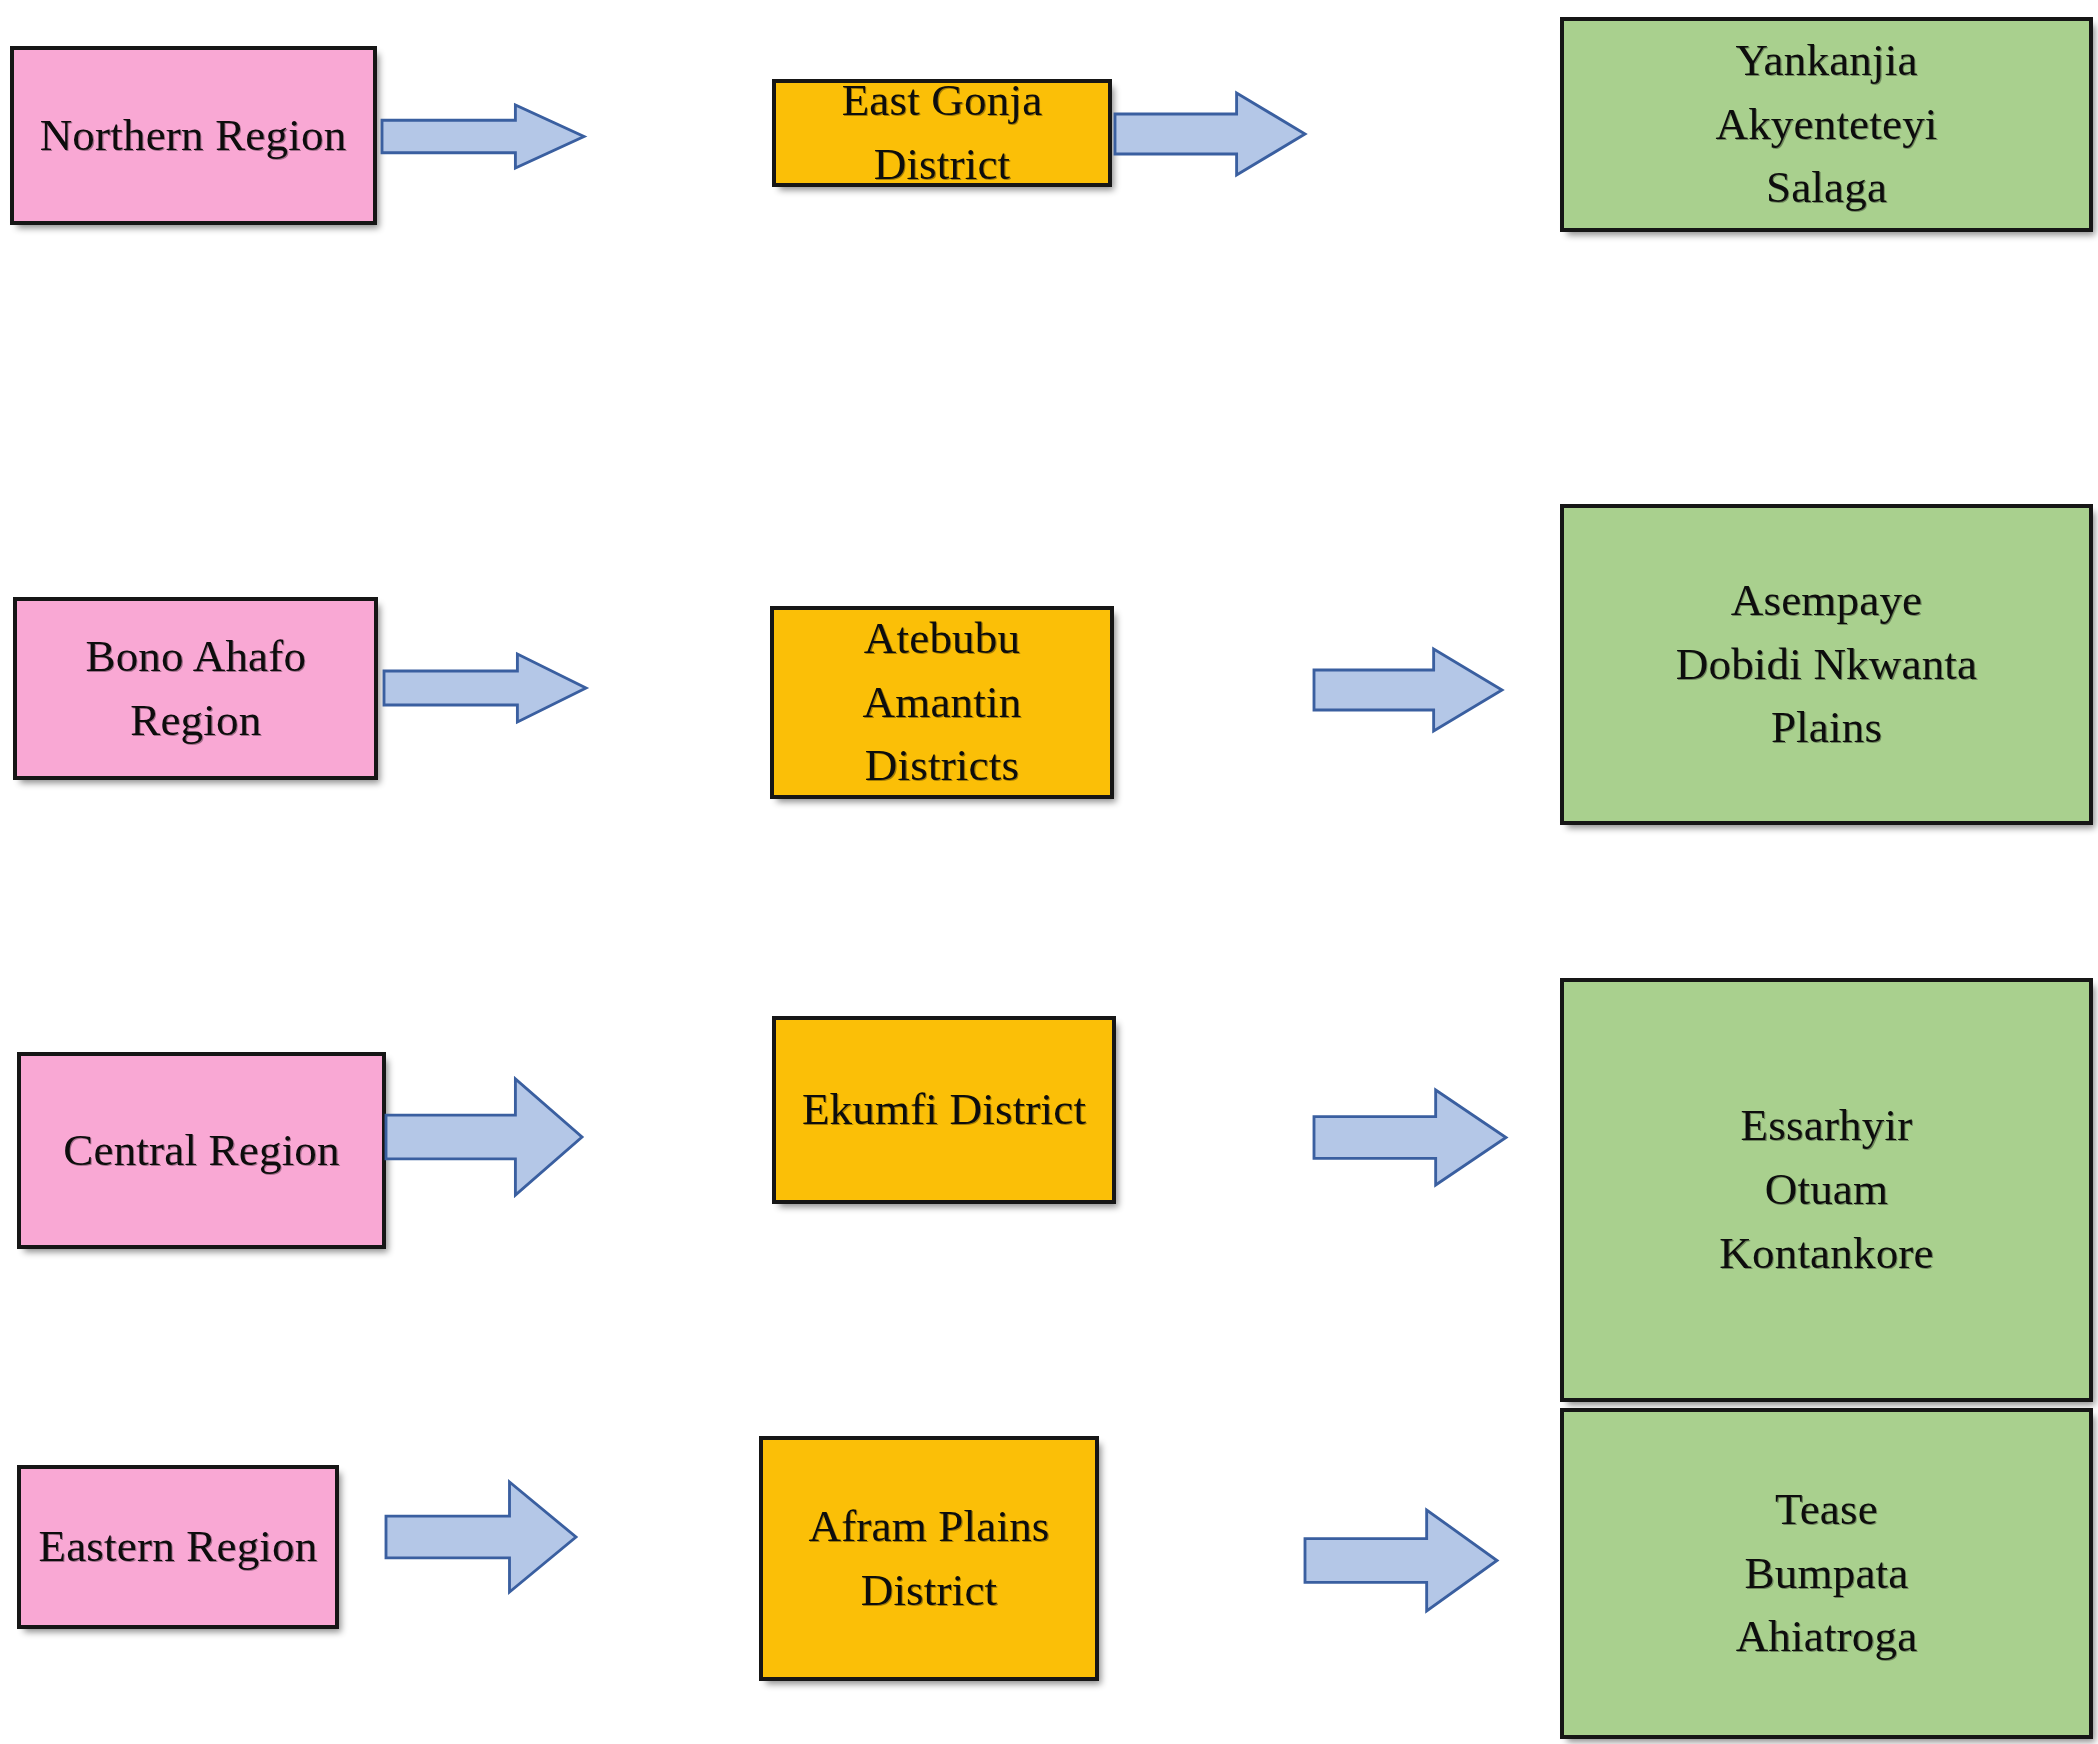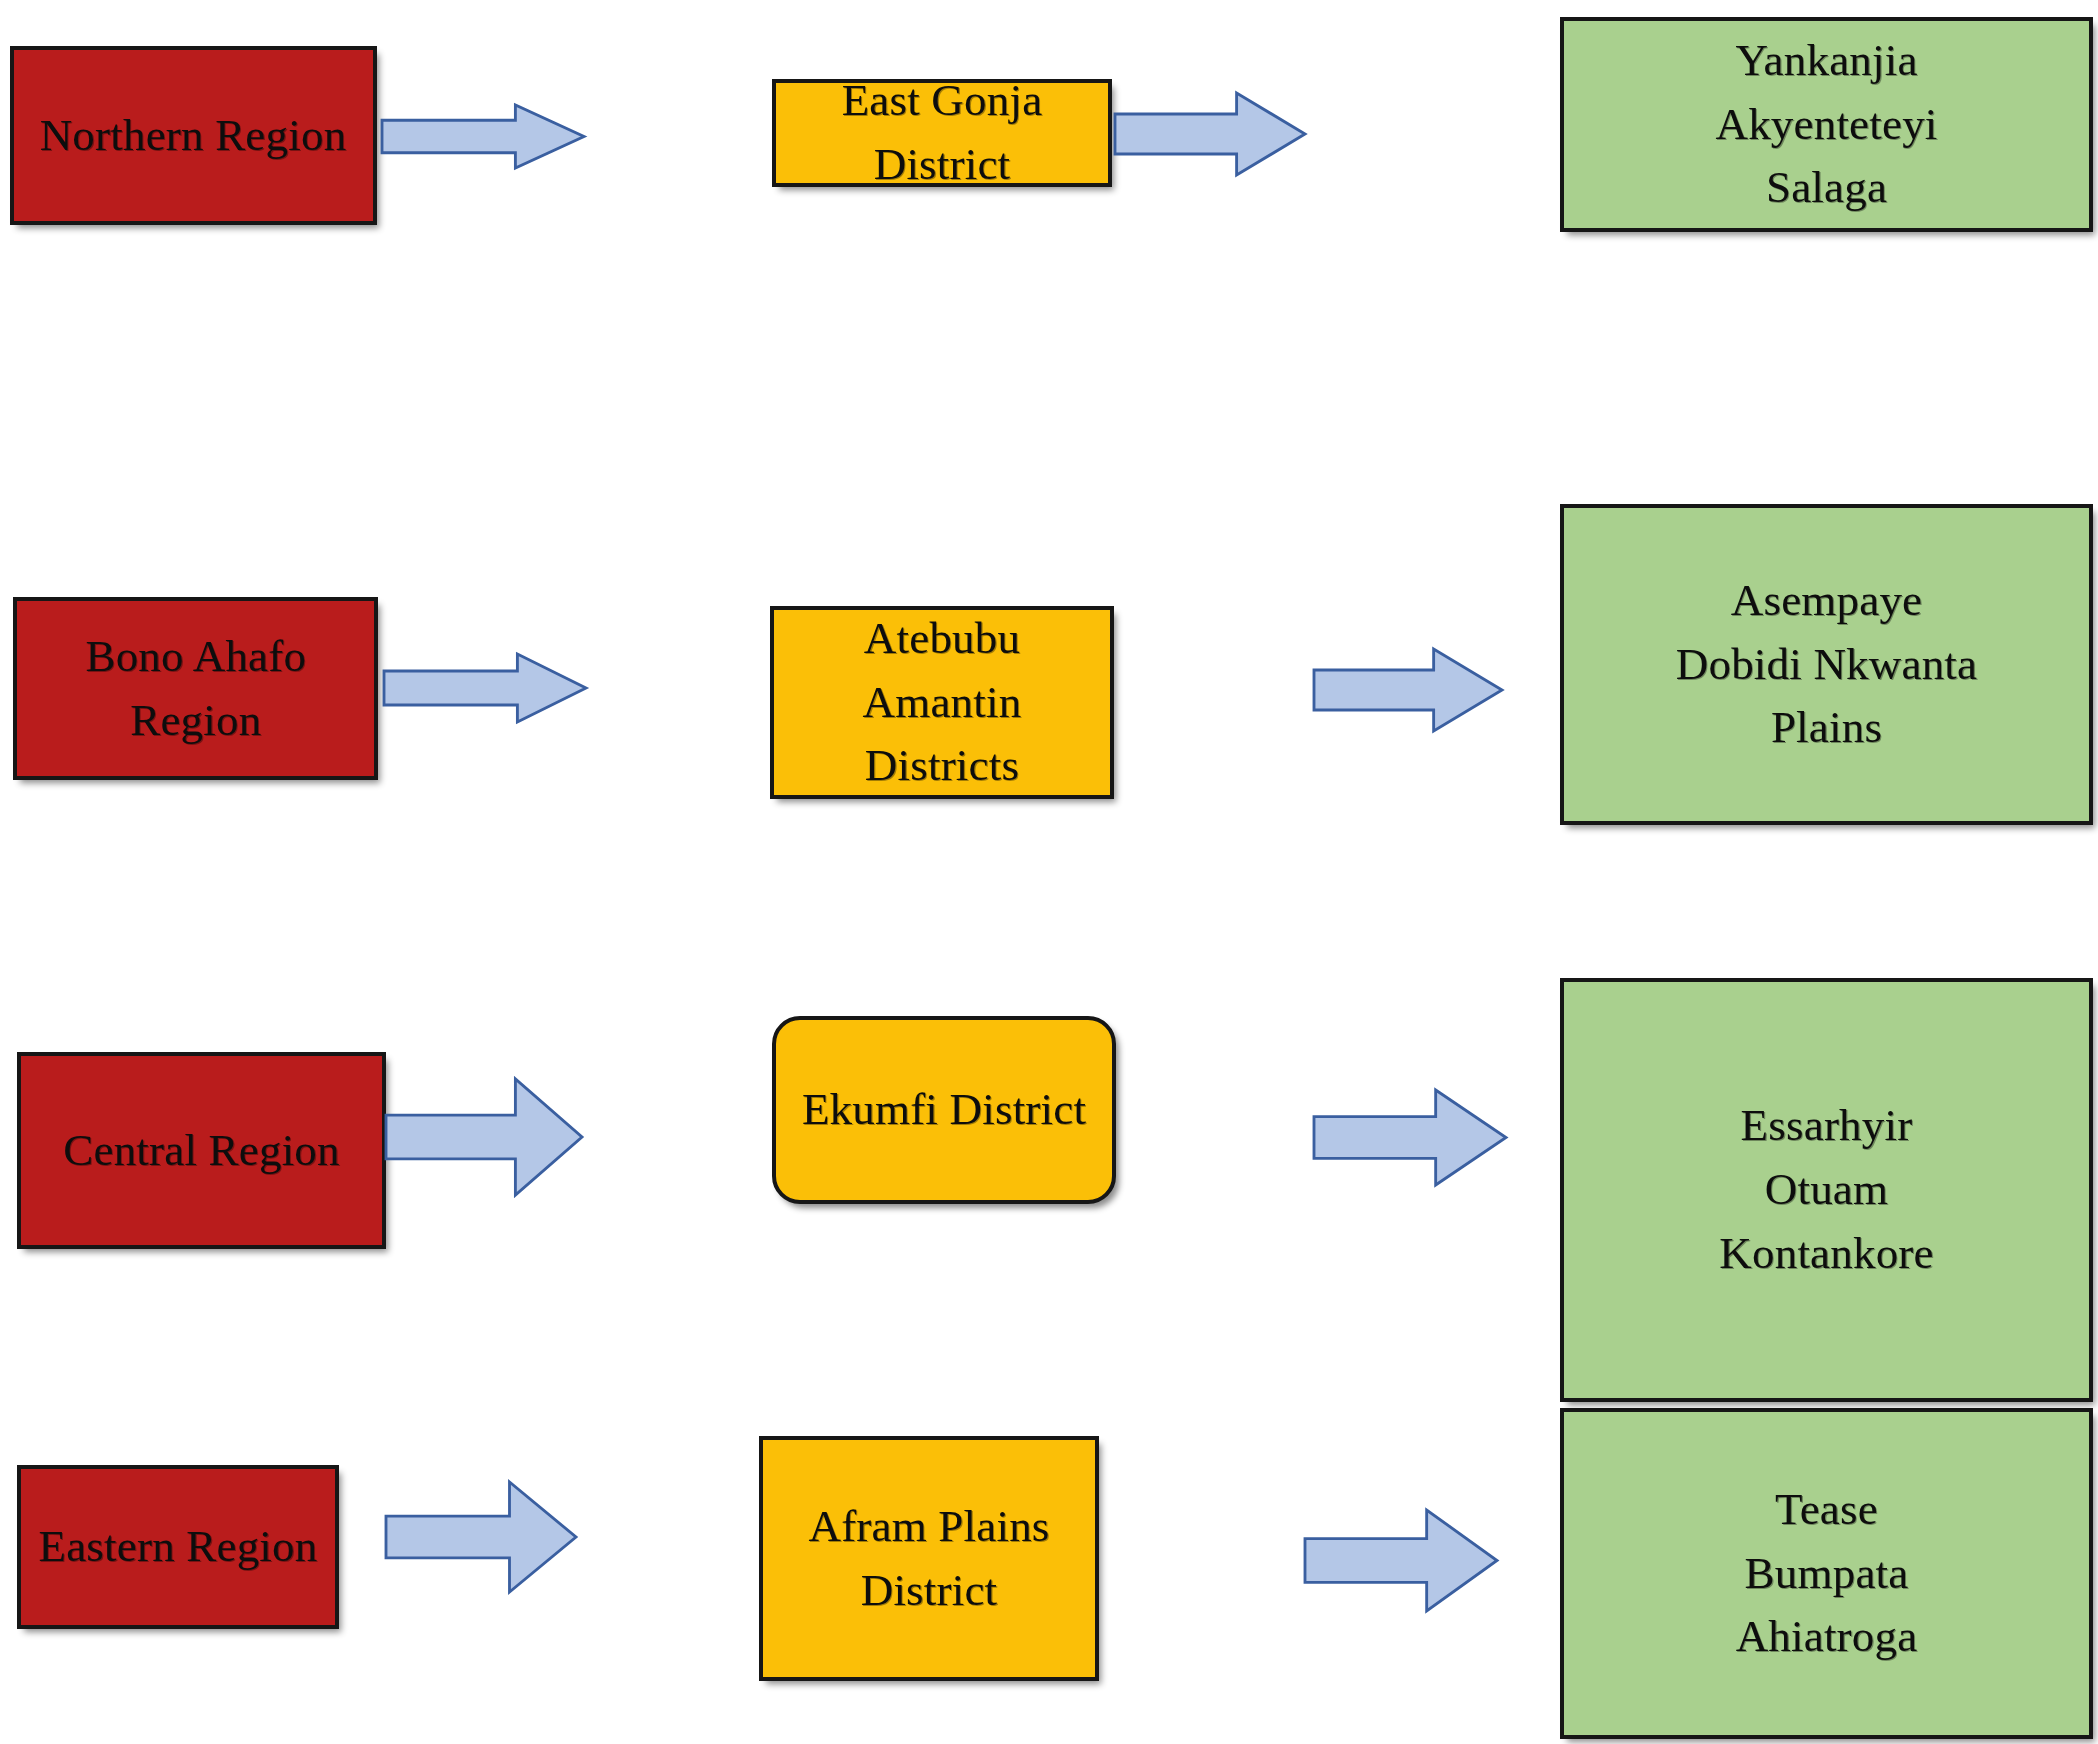--- a/index.html
+++ b/index.html
@@ -32,21 +32,21 @@
     box-shadow: 4.8px 5.7px 6.7px -1.9px rgba(0,0,0,0.45);
   }
   .box .label {
     display: block;
     width: 100%;
     padding: 0 9.5px;
     text-shadow: 1.1px 1.1px 0 rgba(0,0,0,0.35);
   }
   .box .label .ln { display: block; }
 
-  .box.region   { background: #b91c1c; font-size: 45px; }
+  .box.region   { background: #f9a8d4; font-size: 45px; }
   .box.district { background: #FBBF07; font-size: 45px; }
   .box.comm     { background: #A9D08E; font-size: 45px; }
 
   
   .arrow {
     position: absolute;
     pointer-events: auto;
   }
   .arrow svg { display: block; width: 100%; height: 100%; overflow: visible; }
   .arrow .abody { fill: #B4C7E7; stroke: #3A5FA0; stroke-width: 3; stroke-linejoin: miter; }
@@ -126,21 +126,21 @@
         <span class="ln">Central Region</span>
       </span>
   </div>
 
   <div class="arrow" style="left:386px; top:1079px; width:196px; height:116px;">
     <svg viewBox="0 0 206 122" preserveAspectRatio="none">
       <polygon class="abody" points="0,38 136,38 136,0 206,61 136,122 136,84 0,84"></polygon>
     </svg>
   </div>
 
-  <div class="box district" style="left:772px; top:1016px; width:344px; height:188px;border-radius:28px;">
+  <div class="box district" style="left:772px; top:1016px; width:344px; height:188px;">
     <span class="label">
         <span class="ln">Ekumfi District</span>
       </span>
   </div>
 
   <div class="arrow" style="left:1314px; top:1090px; width:192px; height:95px;">
     <svg viewBox="0 0 202 100" preserveAspectRatio="none">
       <polygon class="abody" points="0,28 128,28 128,0 202,50 128,100 128,72 0,72"></polygon>
     </svg>
   </div>

